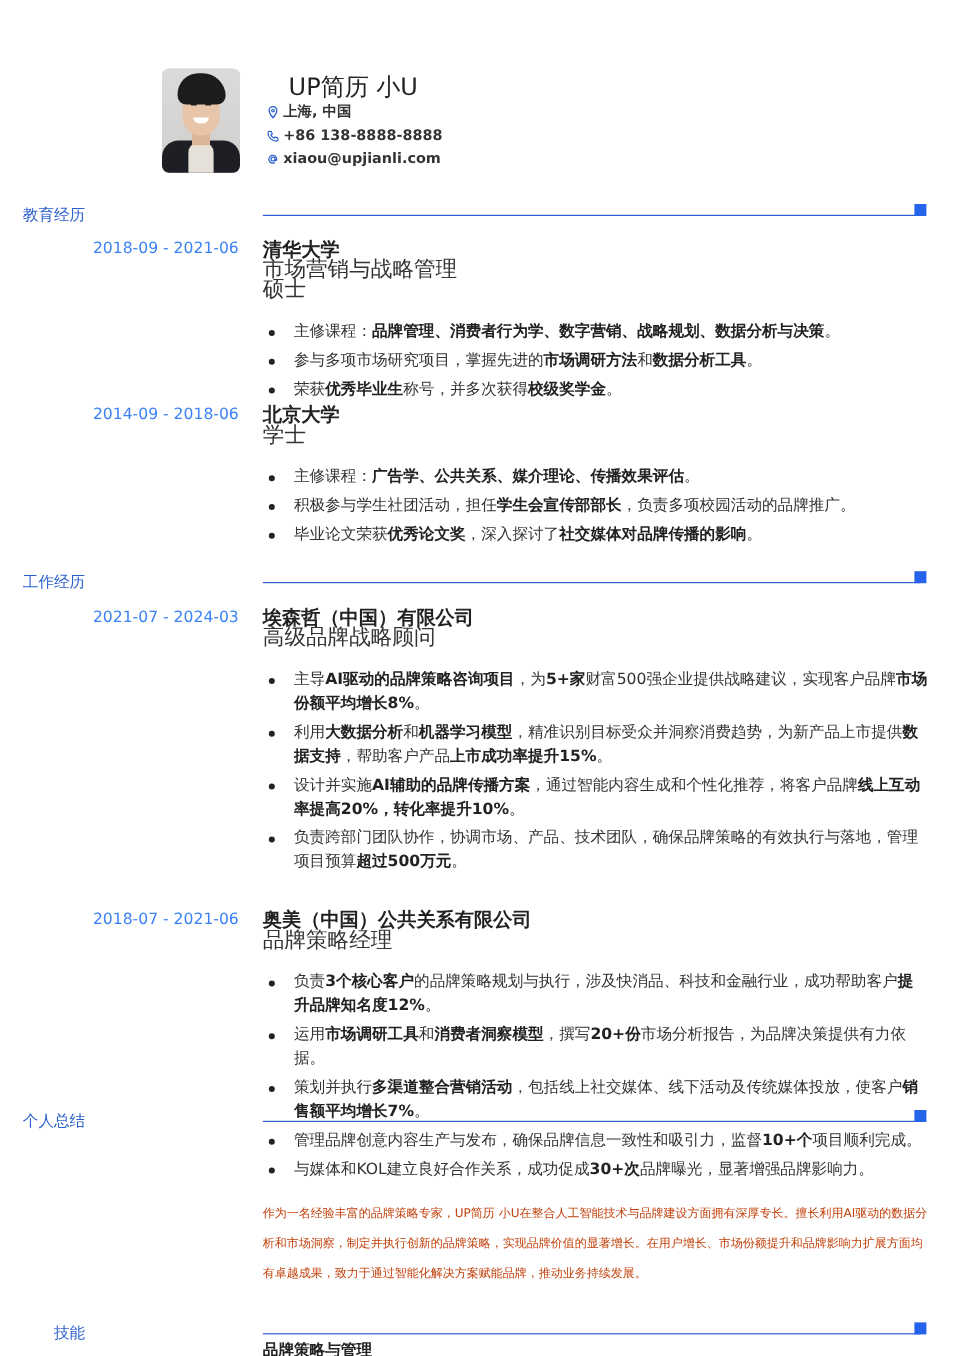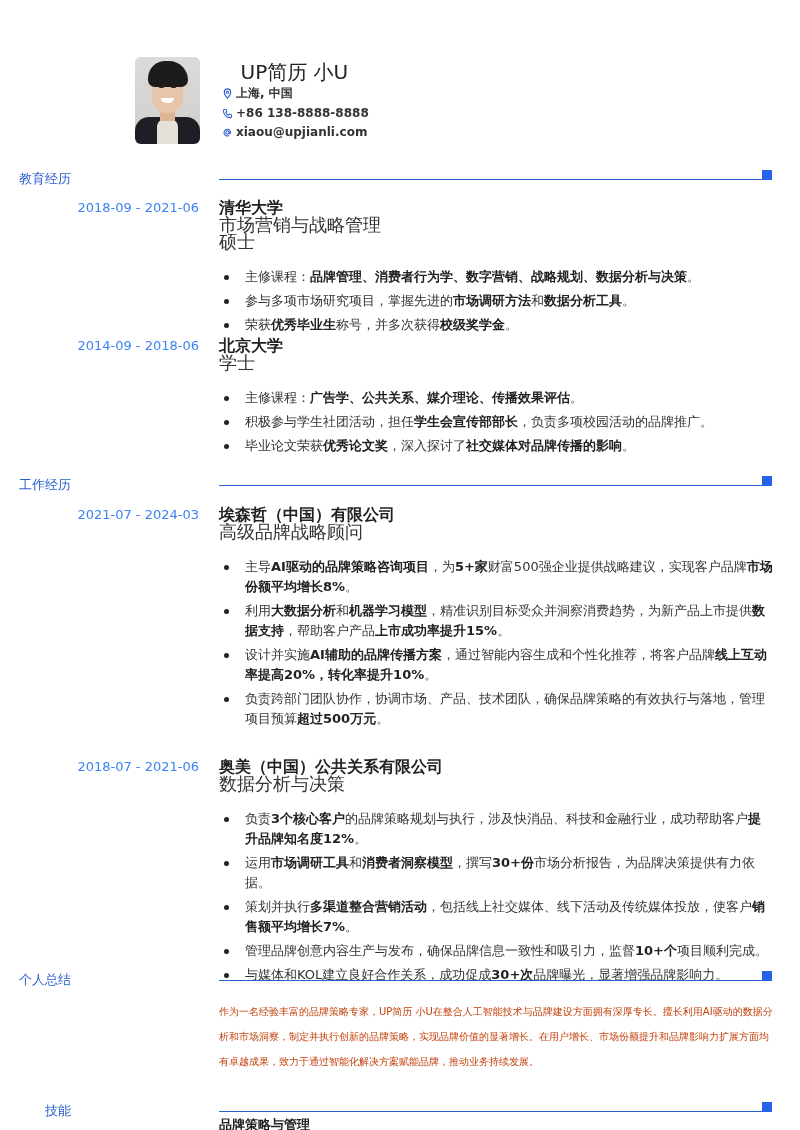--- a/index.html
+++ b/index.html
@@ -140,32 +140,32 @@
         <li>设计并实施<b>AI辅助的品牌传播方案</b>，通过智能内容生成和个性化推荐，将客户品牌<b>线上互动率提高20%，转化率提升10%</b>。</li>
         <li>负责跨部门团队协作，协调市场、产品、技术团队，确保品牌策略的有效执行与落地，管理项目预算<b>超过500万元</b>。</li>
       </ul>
   </div>
 </div>
 
 <div class="entry" style="top:758px">
   <span class="entry-date">2018-07 - 2021-06</span>
   <div class="entry-body">
     <div class="entry-title">奥美（中国）公共关系有限公司</div>
-    <div class="entry-sub">数据分析与决策</div>
+    <div class="entry-sub">品牌策略经理</div>
     <ul class="bullets">
         <li>负责<b>3个核心客户</b>的品牌策略规划与执行，涉及快消品、科技和金融行业，成功帮助客户<b>提升品牌知名度12%</b>。</li>
-        <li>运用<b>市场调研工具</b>和<b>消费者洞察模型</b>，撰写<b>30+份</b>市场分析报告，为品牌决策提供有力依据。</li>
+        <li>运用<b>市场调研工具</b>和<b>消费者洞察模型</b>，撰写<b>20+份</b>市场分析报告，为品牌决策提供有力依据。</li>
         <li>策划并执行<b>多渠道整合营销活动</b>，包括线上社交媒体、线下活动及传统媒体投放，使客户<b>销售额平均增长7%</b>。</li>
         <li>管理品牌创意内容生产与发布，确保品牌信息一致性和吸引力，监督<b>10+个</b>项目顺利完成。</li>
         <li>与媒体和KOL建立良好合作关系，成功促成<b>30+次</b>品牌曝光，显著增强品牌影响力。</li>
       </ul>
   </div>
 </div>
 
-<div class="section-head" style="top:971px">
+<div class="section-head" style="top:925px">
   <span class="section-title">个人总结</span>
   <div class="section-line"></div>
   <div class="section-square"></div>
 </div>
 
 <div class="summary" style="top:999px">作为一名经验丰富的品牌策略专家，UP简历 小U在整合人工智能技术与品牌建设方面拥有深厚专长。擅长利用AI驱动的数据分析和市场洞察，制定并执行创新的品牌策略，实现品牌价值的显著增长。在用户增长、市场份额提升和品牌影响力扩展方面均有卓越成果，致力于通过智能化解决方案赋能品牌，推动业务持续发展。</div>
 
 <div class="section-head" style="top:1102px">
   <span class="section-title">技能</span>
   <div class="section-line"></div>

